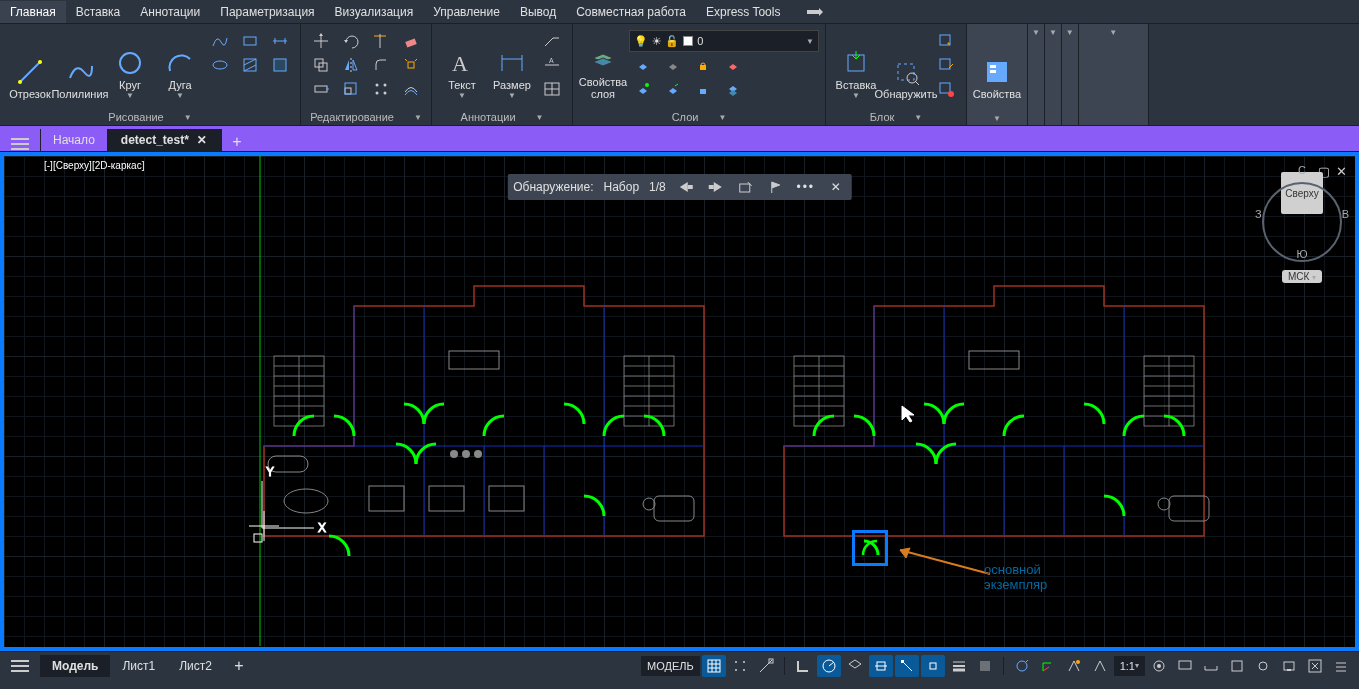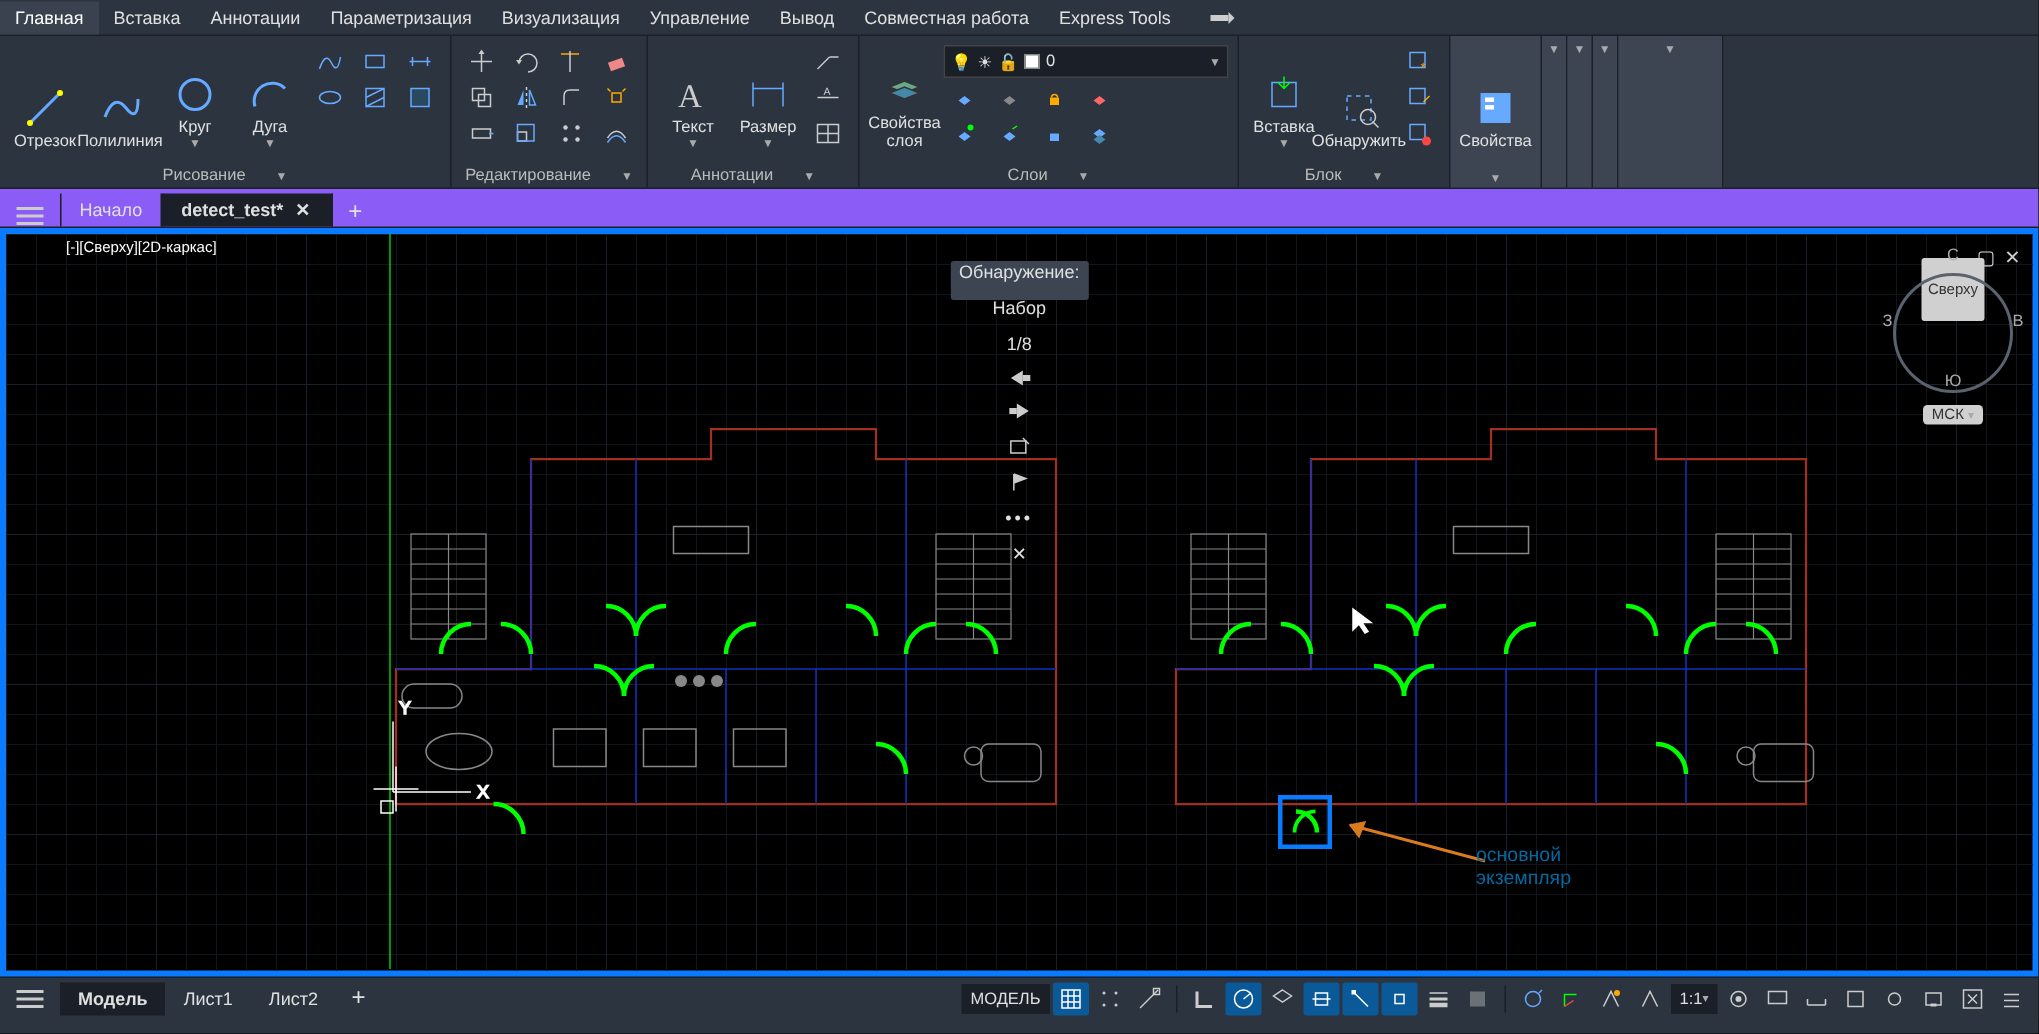--- a/index.html
+++ b/index.html
@@ -38,21 +38,21 @@
 
 .drawing-area { position:relative; height: 499px; background:#000; border:4px solid #0a7aff; }
 .vp-label { position:absolute; top:4px; left:20px; color:#fff; font-size:10px;margin-left:20px; }
 .grid-bg { position:absolute; inset:0; }
 .grid-bg::before { content:''; position:absolute; inset:0;
   background-image: linear-gradient(#1a2028 1px, transparent 1px), linear-gradient(90deg, #1a2028 1px, transparent 1px),
                     linear-gradient(#10151c 1px, transparent 1px), linear-gradient(90deg, #10151c 1px, transparent 1px);
   background-size: 100px 100px, 100px 100px, 20px 20px, 20px 20px;
 }
 .floorplan { position:absolute; }
-.detect-toolbar { position:absolute; top:18px; left:50%; transform:translateX(-50%); background:#3d4552; display:flex; align-items:center; height:26px; padding:0 6px; gap:10px; font-size:12px; border-radius:2px;flex-direction:column;}
+.detect-toolbar { position:absolute; top:18px; left:50%; transform:translateX(-50%); background:#3d4552; display:flex; align-items:center; height:26px; padding:0 6px; gap:10px; font-size:12px; border-radius:2px;}
 .detect-item { display:flex; align-items:center; justify-content:center; cursor:pointer; width:20px; height:20px;}
 .viewcube-area { position:absolute; top:8px; right:8px; width:90px; height:150px; display:flex; flex-direction:column; align-items:center;}
 .win-ctrl { position:absolute; top:8px; right:8px; display:flex; gap:6px; color:#ccc; }
 .win-ctrl span { cursor:pointer; font-size:13px; }
 .viewcube { width:42px; height:42px; background:#d0d0d0; color:#333; display:flex;align-items:center;justify-content:center;font-size:10px;border-radius:2px; margin-top:8px;}
 .compass { position:absolute; width:80px; height:80px; border:2px solid #5a6270; border-radius:50%; top:18px; left:5px; }
 .compass-label { position:absolute; font-size:11px; color:#aaa; }
 .cn { top:0; left:50%; transform:translateX(-50%);} .cs { bottom:0; left:50%; transform:translateX(-50%);}
 .cw { left:-2px; top:50%; transform:translateY(-50%);} .ce { right:-2px; top:50%; transform:translateY(-50%);}
 .msk-badge { margin-top:56px; background:#d0d0d0; color:#333; font-size:10px; padding:1px 6px; border-radius:3px;}

